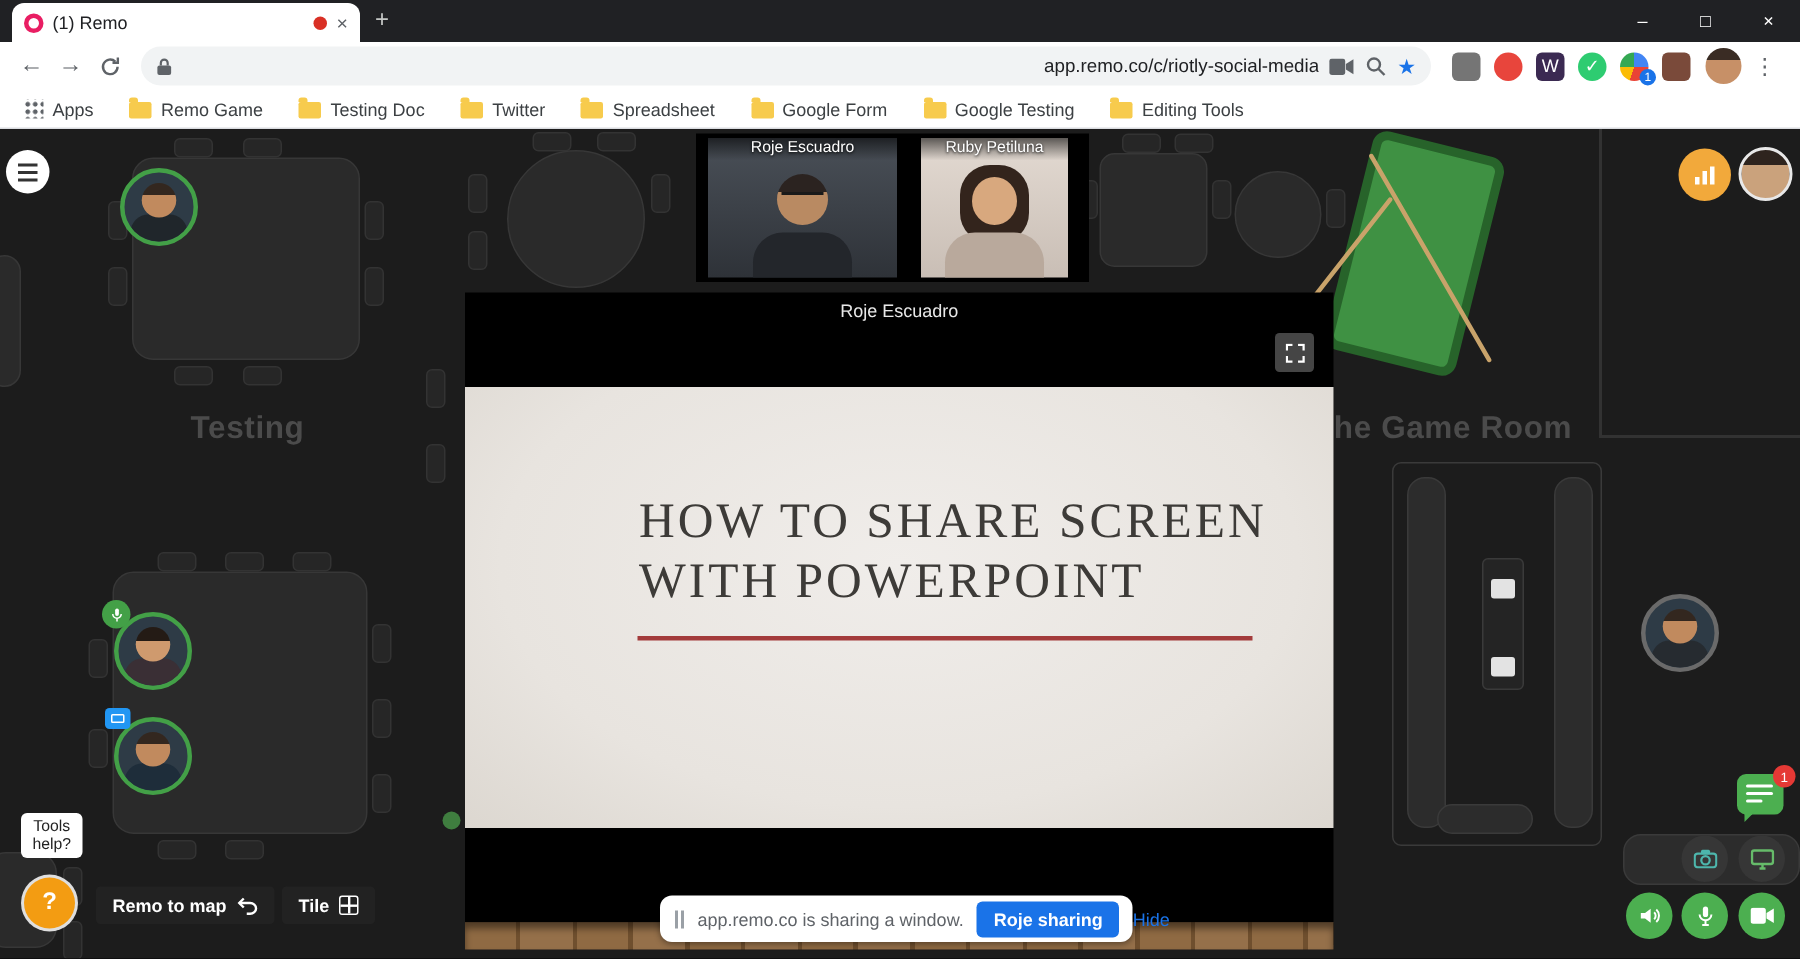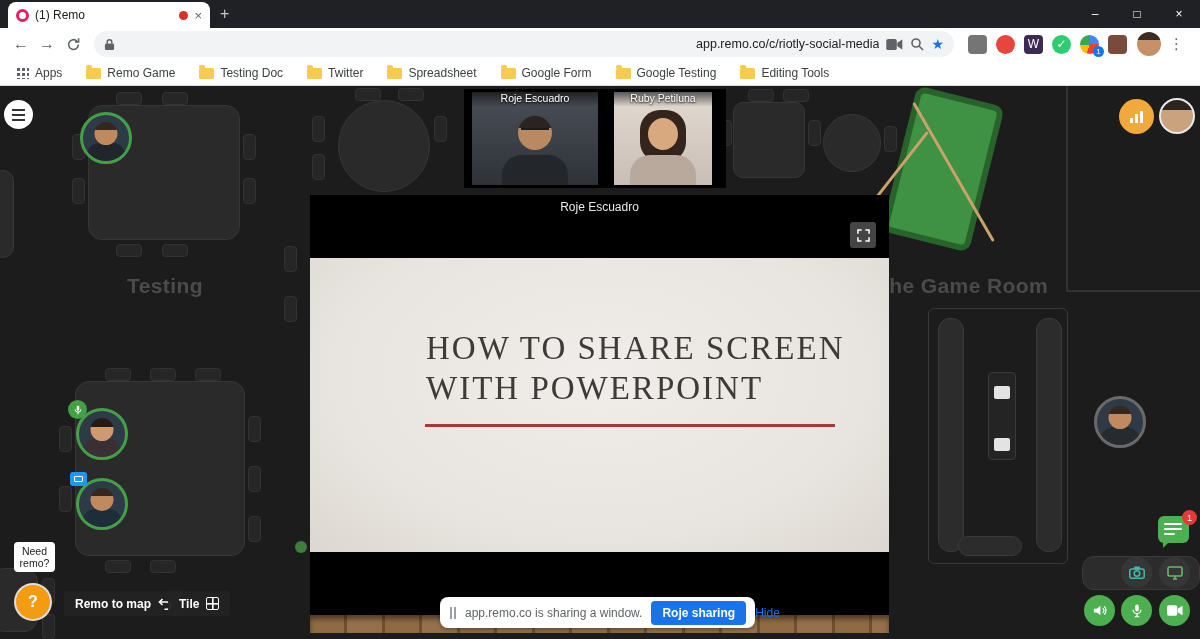--- a/index.html
+++ b/index.html
@@ -2,21 +2,21 @@
 <html><head>
 <meta charset="utf-8">
 <style>
   * { margin:0; padding:0; box-sizing:border-box; }
   html,body { width:1200px; height:639px; overflow:hidden; background:#000; }
   body { font-family:"Liberation Sans","DejaVu Sans",sans-serif; }
   .screen { position:relative; width:1200px; height:639px; overflow:hidden; background:#202124; }
 
   
   .tabstrip { position:relative; height:28px; background:#202124; display:flex; align-items:flex-end; }
-  .tab { display:flex; align-items:center; gap:6px; width:202px; height:26px; margin-left:8px;
+  .tab { display:flex; align-items:center; gap:6px; width:232px; height:26px; margin-left:8px;
          background:#fff; border-radius:8px 8px 0 0; padding:0 8px; }
   .favicon { width:13px; height:13px; border-radius:50%; border:3px solid #e91e63; flex:0 0 auto; }
   .tab-title { font-size:12px; color:#202124; white-space:nowrap; overflow:hidden; flex:1; }
   .rec-dot { width:9px; height:9px; border-radius:50%; background:#d93025; flex:0 0 auto; }
   .tab-close { color:#5f6368; font-size:13px; line-height:13px; cursor:pointer; flex:0 0 auto; }
   .newtab { color:#c4c7c5; font-size:16px; line-height:16px; margin:0 0 6px 10px; cursor:pointer; }
   .wincontrols { position:absolute; right:0; top:0; height:28px; display:flex; }
   .winbtn { width:42px; height:28px; color:#fff; font-size:12px; display:flex; align-items:center; justify-content:center; cursor:pointer; }
 
   
@@ -392,30 +392,30 @@
     <div class="sharebar">
       <span class="grip">
           <i></i>
           <i></i>
         </span>
       <span class="sharemsg">app.remo.co is sharing a window.</span>
       <button class="stopbtn">Roje sharing</button>
       <span class="hidelink">Hide</span>
     </div>
 
-    <div class="tooltip">Need remo?</div>
+    <div class="tooltip">Tools help?</div>
     <div class="helpbtn">?</div>
     <div class="darkbtn" style="left:64px">
       <span>Remo to map</span>
       <svg width="14" height="12" viewBox="0 0 14 12">
           <path d="M4.5 1L1.5 4l3 3" stroke="#fff" stroke-width="1.6" fill="none"></path>
           <path d="M1.5 4h7.2a4 3.6 0 0 1 0 7.2H6.5" stroke="#fff" stroke-width="1.6" fill="none"></path>
         </svg>
     </div>
-    <div class="darkbtn" style="left:168px">
+    <div class="darkbtn" style="left:188px">
       <span>Tile</span>
       <span class="grid-ic"></span>
     </div>
 
     <div class="chatbtn">
       <i style="top:7px;width:18px"></i>
         <i style="top:12px;width:18px"></i>
         <i style="top:17px;width:11px"></i>
     </div>
     <div class="chat-badge">1</div>

